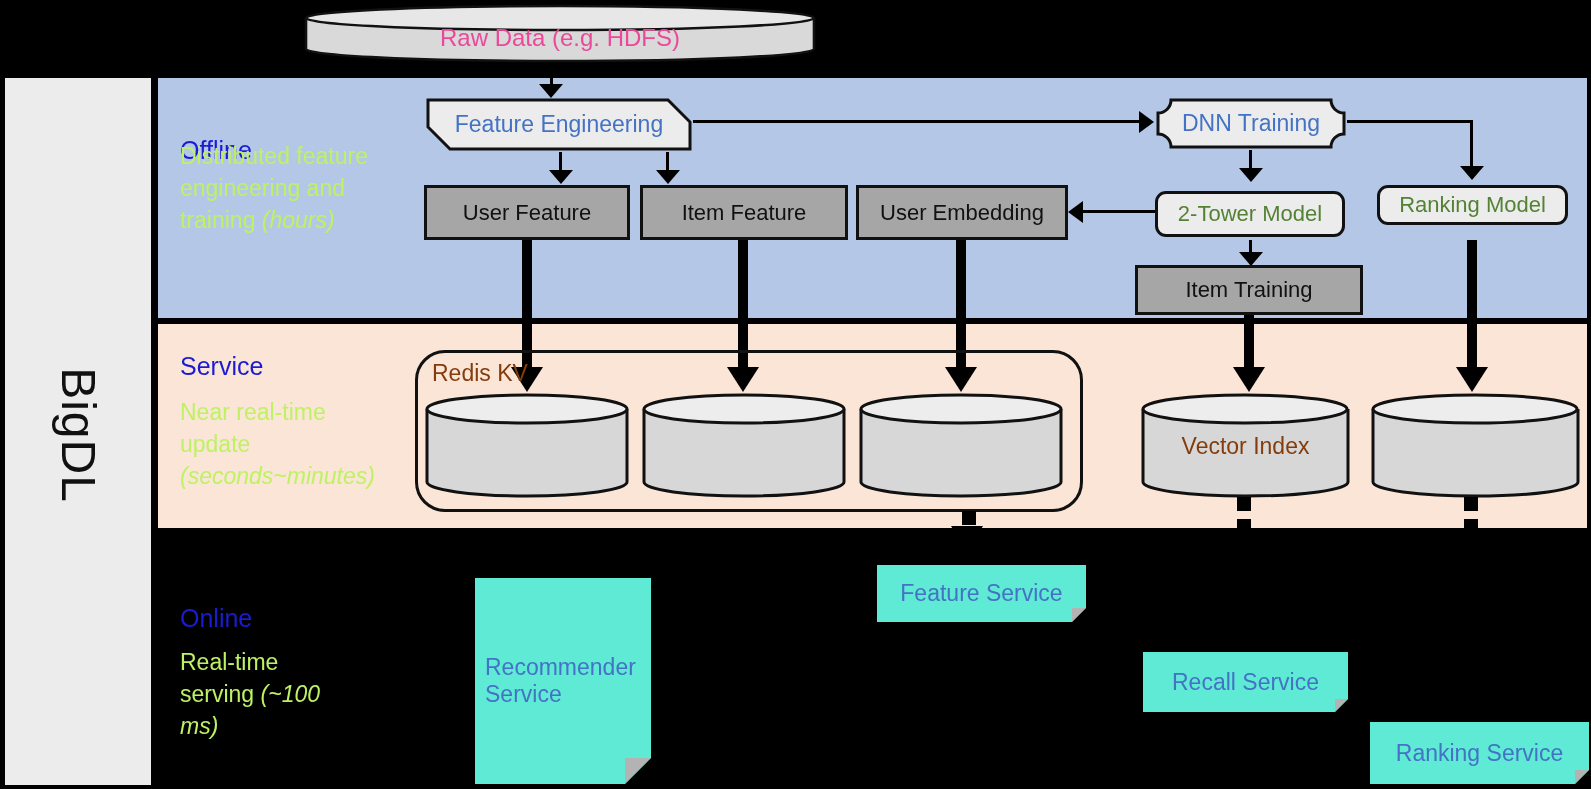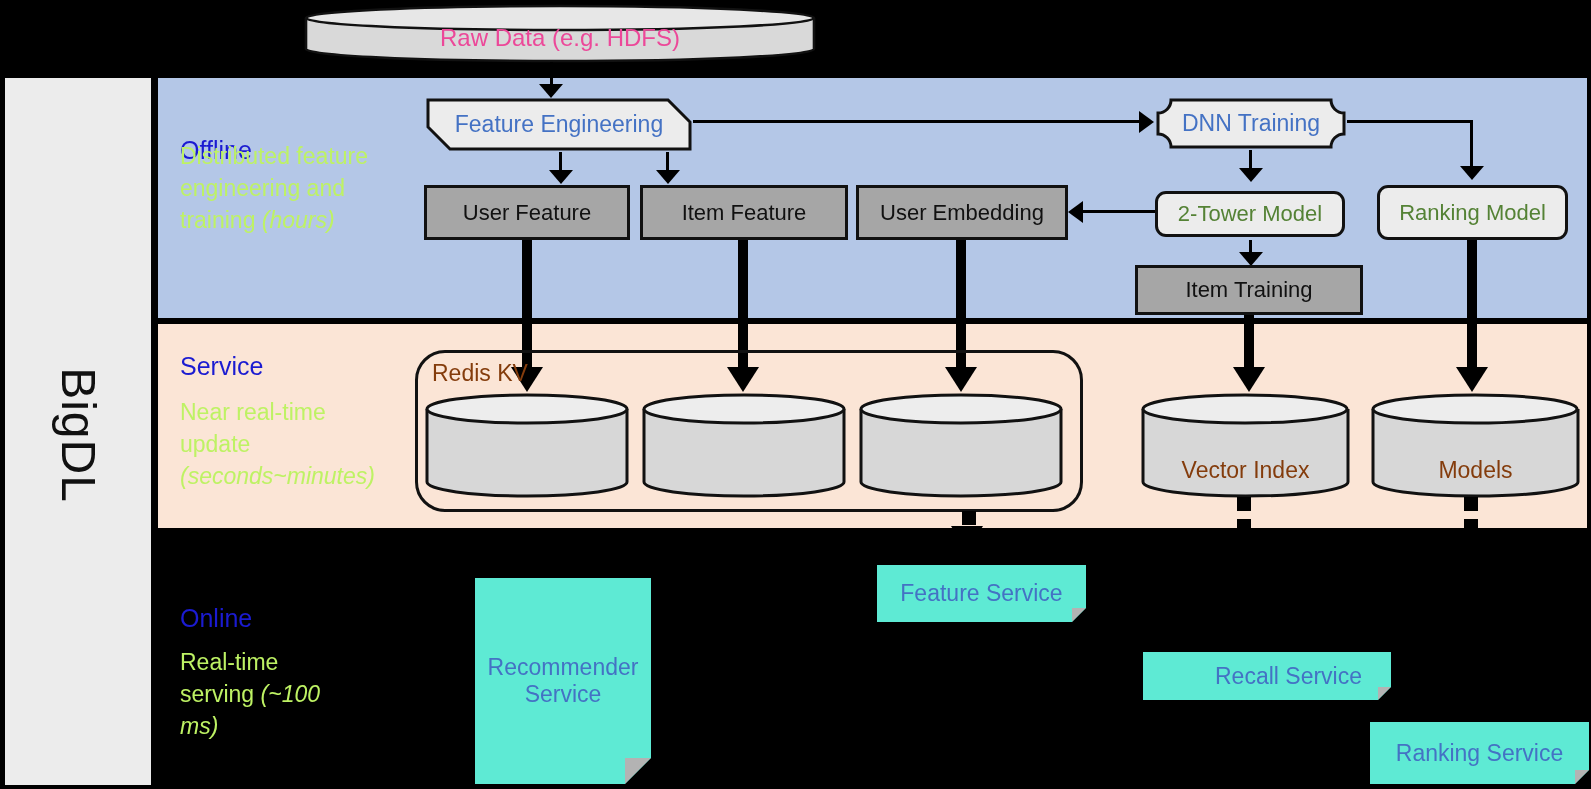--- a/index.html
+++ b/index.html
@@ -1,19 +1,19 @@
 <!DOCTYPE html>
 <html><head>
 <meta charset="utf-8">
 <style>
   html,body{margin:0;padding:0;background:#000;}
   #canvas{position:relative;width:1591px;height:789px;background:#000;overflow:hidden;
           font-family:"Liberation Sans",sans-serif;}
   .abs{position:absolute;}
-  .center{display:flex;align-items:center;justify-content:center;text-align:center;}
+  .center{display:flex;align-items:center;justify-content:center;}
 
   
   .band-offline{left:158px;top:78px;width:1429px;height:240px;background:#b4c7e7;}
   .band-nearline{left:158px;top:324px;width:1429px;height:204px;background:#fbe5d6;}
   .side-strip{left:5px;top:78px;width:146px;height:707px;background:#ececec;}
   .brand-text{left:78px;top:435px;transform:translate(-50%,-50%) rotate(90deg);
               font-size:48px;color:#111;letter-spacing:1px;white-space:nowrap;}
 
   
   .band-title{font-size:25px;color:#1b1bd1;}
@@ -21,21 +21,21 @@
   .band-desc .it{font-style:italic;}
 
   
   .graybox{background:#a6a6a6;border:3px solid #111;box-sizing:border-box;
            font-size:22px;color:#111;}
   .roundbox{background:#ececec;border:3px solid #111;border-radius:11px;box-sizing:border-box;
             font-size:22px;color:#548235;}
   .node-label{position:absolute;inset:0;display:flex;align-items:center;justify-content:center;
               text-align:center;}
   .blue-label{color:#4472c4;}
-  .brown-label{color:#843c0c;margin-top:24px;}
+  .brown-label{color:#843c0c;}
 
   
   .redis-box{border:3px solid #111;border-radius:30px;box-sizing:border-box;background:transparent;}
   .redis-label{font-size:23px;color:#843c0c;}
 
   
   .doc{background:#5eead4;font-size:23px;color:#4472c4;
        clip-path:polygon(0 0,100% 0,100% calc(100% - var(--fold)),calc(100% - var(--fold)) 100%,0 100%);}
   .doc::after{content:"";position:absolute;right:0;bottom:0;width:0;height:0;
        border-top:var(--fold) solid #b3b3b3;border-right:var(--fold) solid transparent;}
@@ -110,21 +110,21 @@
   <div class="tri-down" style="left:656px;top:170px;"></div>
 
   <div class="vline" style="left:1249px;top:150px;height:20px;"></div>
   <div class="tri-down" style="left:1239px;top:168px;"></div>
 
   <div class="abs graybox center" style="left:424px;top:185px;width:206px;height:55px;">User Feature</div>
   <div class="abs graybox center" style="left:640px;top:185px;width:208px;height:55px;">Item Feature</div>
   <div class="abs graybox center" style="left:856px;top:185px;width:212px;height:55px;">User Embedding</div>
 
   <div class="abs roundbox center" style="left:1155px;top:191px;width:190px;height:46px;">2-Tower Model</div>
-  <div class="abs roundbox center" style="left:1377px;top:185px;width:191px;height:55px;">Ranking Model</div>
+  <div class="abs roundbox center" style="left:1377px;top:185px;width:191px;height:40px;">Ranking Model</div>
 
   <div class="hline" style="left:1082px;top:210px;width:73px;"></div>
   <div class="tri-left" style="left:1068px;top:201px;"></div>
 
   <div class="vline" style="left:1249px;top:240px;height:14px;"></div>
   <div class="tri-down" style="left:1239px;top:252px;"></div>
 
   <div class="abs graybox center" style="left:1135px;top:265px;width:228px;height:50px;">Item Training</div>
 
   <div class="vbar" style="left:522px;top:240px;height:128px;"></div>
@@ -172,21 +172,20 @@
       <ellipse cx="105" cy="17" rx="102" ry="14" fill="#ededed" stroke="#111" stroke-width="3"></ellipse>
     </svg>
     <div class="cyl-label brown-label">Vector Index</div>
   </div>
 
   <div class="abs" style="left:1370px;top:392px;width:211px;height:108px;">
     <svg width="211" height="108" viewBox="0 0 211 108">
       <path d="M3 17 L3 90 A102 14 0 0 0 208 90 L208 17" fill="#d7d7d7" stroke="#111" stroke-width="3"></path>
       <ellipse cx="105" cy="17" rx="102" ry="14" fill="#ededed" stroke="#111" stroke-width="3"></ellipse>
     </svg>
-    <div class="cyl-label brown-label">Models</div>
   </div>
 
   <div class="dash" style="left:962px;top:511px;"></div>
   <div class="tri-down-big" style="left:951px;top:526px;"></div>
   <div class="dash" style="left:1237px;top:497px;"></div>
   <div class="dash" style="left:1237px;top:519px;"></div>
   <div class="dash" style="left:1464px;top:497px;"></div>
   <div class="dash" style="left:1464px;top:519px;"></div>
 
   <div class="abs band-title" style="left:180px;top:604px;">Online</div>
@@ -194,20 +193,20 @@
     <span>Real-time serving</span>
     <span class="it">(~100 ms)</span>
   </div>
 
   <div class="abs doc center" style="--fold:26px;left:475px;top:578px;width:176px;height:206px;">
     <span style="padding:0 10px;">Recommender Service</span>
   </div>
   <div class="abs doc center" style="--fold:14px;left:877px;top:565px;width:209px;height:57px;">
     <span>Feature Service</span>
   </div>
-  <div class="abs doc center" style="--fold:13px;left:1143px;top:652px;width:205px;height:48px;padding-left:43px;">
+  <div class="abs doc center" style="--fold:13px;left:1143px;top:652px;width:205px;height:60px;">
     <span>Recall Service</span>
   </div>
   <div class="abs doc center" style="--fold:14px;left:1370px;top:722px;width:219px;height:62px;">
     <span>Ranking Service</span>
   </div>
 
 </div>
 
 </body></html>

